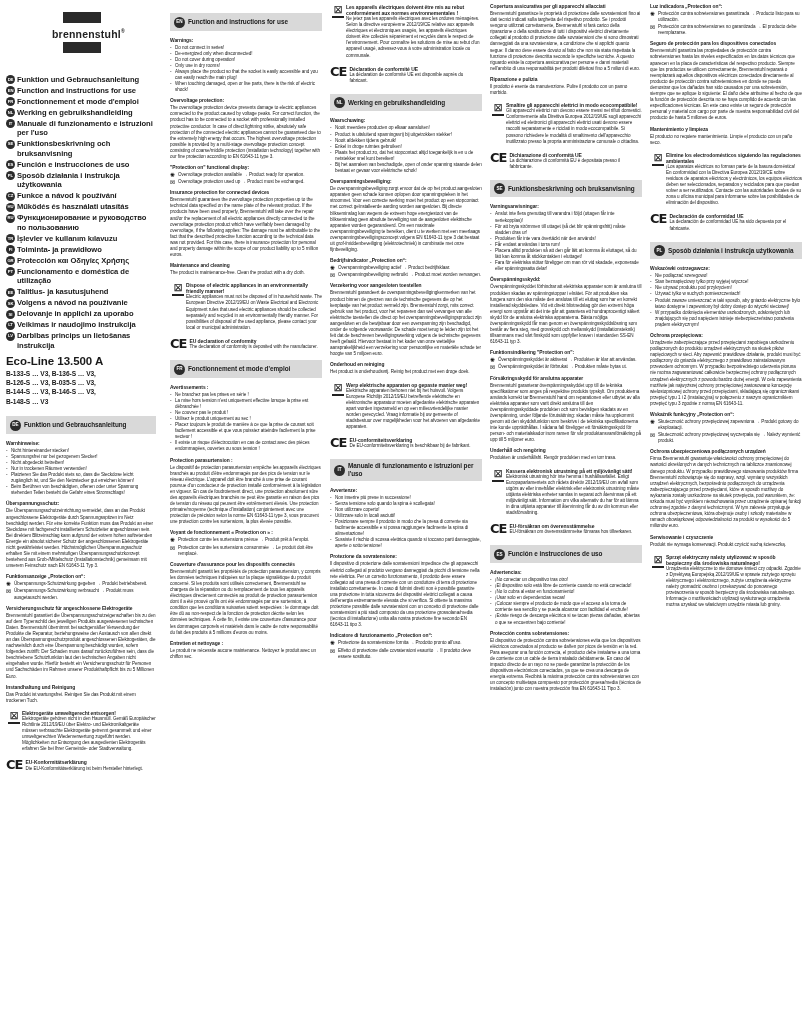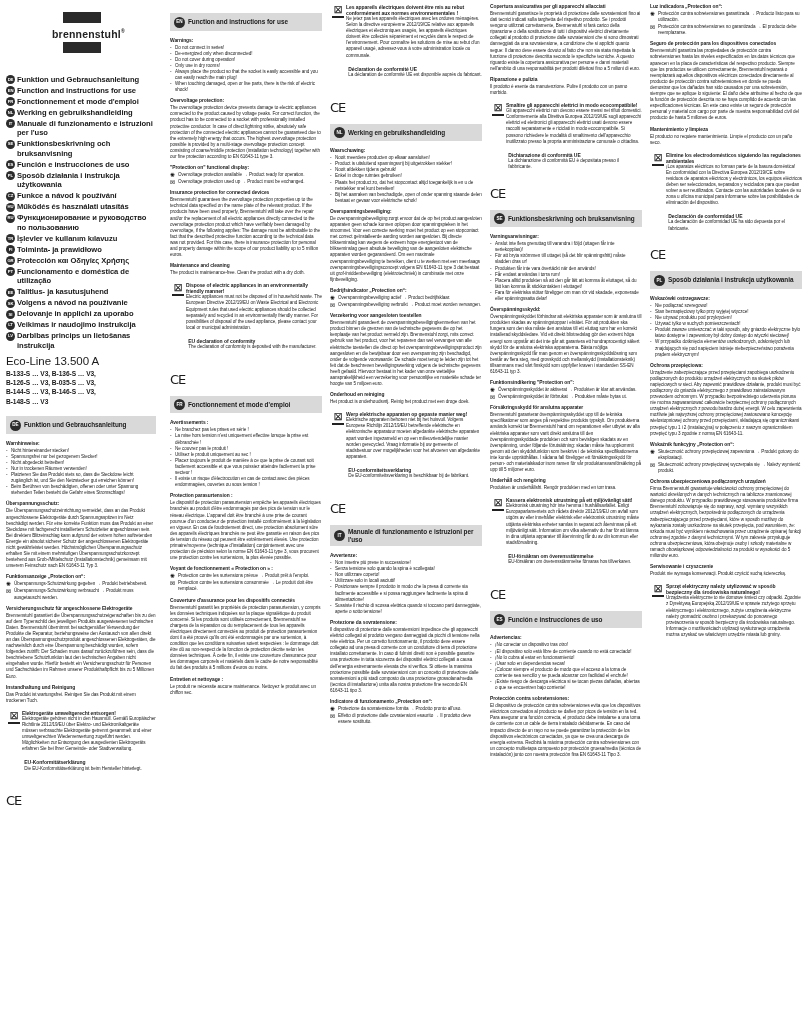--- a/index.html
+++ b/index.html
@@ -11,37 +11,37 @@
   .col3{left:330px;}
   .col4{left:490px;}
   .col5{left:650px;}
   .logo{margin:12px 0 0 46px;width:60px;}
   .logo .bar{height:11px;background:#2a2a2a;width:38px;margin:0 auto;}
   .logo .word{font-family:"Liberation Sans",sans-serif;font-weight:bold;font-size:10.5px;color:#222;text-align:center;margin:5px 0;letter-spacing:0.2px;}
   .logo .word sup{font-size:5px;}
   .toc{margin-top:22px;}
   .toc-item{display:flex;align-items:flex-start;font-weight:bold;font-size:7.6px;line-height:9.6px;margin-bottom:1.4px;color:#1a1a1a;}
   .badge{display:inline-flex;align-items:center;justify-content:center;min-width:9px;height:9px;border-radius:50%;background:#2c2c2c;color:#fff;font-size:4.2px;font-weight:bold;margin-right:2px;margin-top:0.5px;flex:0 0 auto;}
-  .model-title{font-weight:normal;font-size:11.5px;margin-top:8px;}
+  .model-title{font-weight:bold;font-size:11.5px;margin-top:8px;}
   .model-list{font-weight:bold;font-size:6.6px;line-height:9.4px;margin-top:4px;}
   .sec-head{background:#d9d9d9;display:flex;align-items:center;font-weight:bold;font-size:6.4px;line-height:7.6px;padding:3px 4px;margin:10px 0 7px 0;}
   .sec-head .badge{width:11px;height:11px;min-width:11px;font-size:4.6px;margin-right:3px;}
   h4{font-size:4.9px;font-weight:bold;margin:5px 0 1px 0;line-height:6px;}
   p{margin:0;}
   ul{margin:0;padding:0;list-style:none;}
   ul li{position:relative;padding-left:5px;}
   ul li:before{content:"-";position:absolute;left:0;}
   .ind{display:flex;align-items:flex-start;margin:1px 0;}
   .ind .ico{width:8px;flex:0 0 auto;font-size:6px;line-height:6px;}
   .weee{display:flex;margin-top:6px;}
   .weee .bin{width:16px;flex:0 0 auto;font-size:11px;line-height:11px;text-align:center;}
   .weee .bin .line{height:2px;background:#222;width:12px;margin:1px auto 0;}
   .weee b{display:block;font-size:5px;line-height:6px;}
   .ce{display:flex;margin-top:7px;}
-  .ce .mark{font-size:13px;font-weight:normal;letter-spacing:-1px;margin-right:3px;line-height:12px;font-family:"DejaVu Sans",sans-serif;margin-top:36px;}
+  .ce .mark{font-size:13px;font-weight:bold;letter-spacing:-1px;margin-right:3px;line-height:12px;font-family:"DejaVu Sans",sans-serif;}
   .ce b{display:block;font-size:5px;}
 </style>
 </head>
 <body>
 
 <div class="page">
 
   <div class="col col1">
     <div class="logo">
       <div class="bar"></div>

